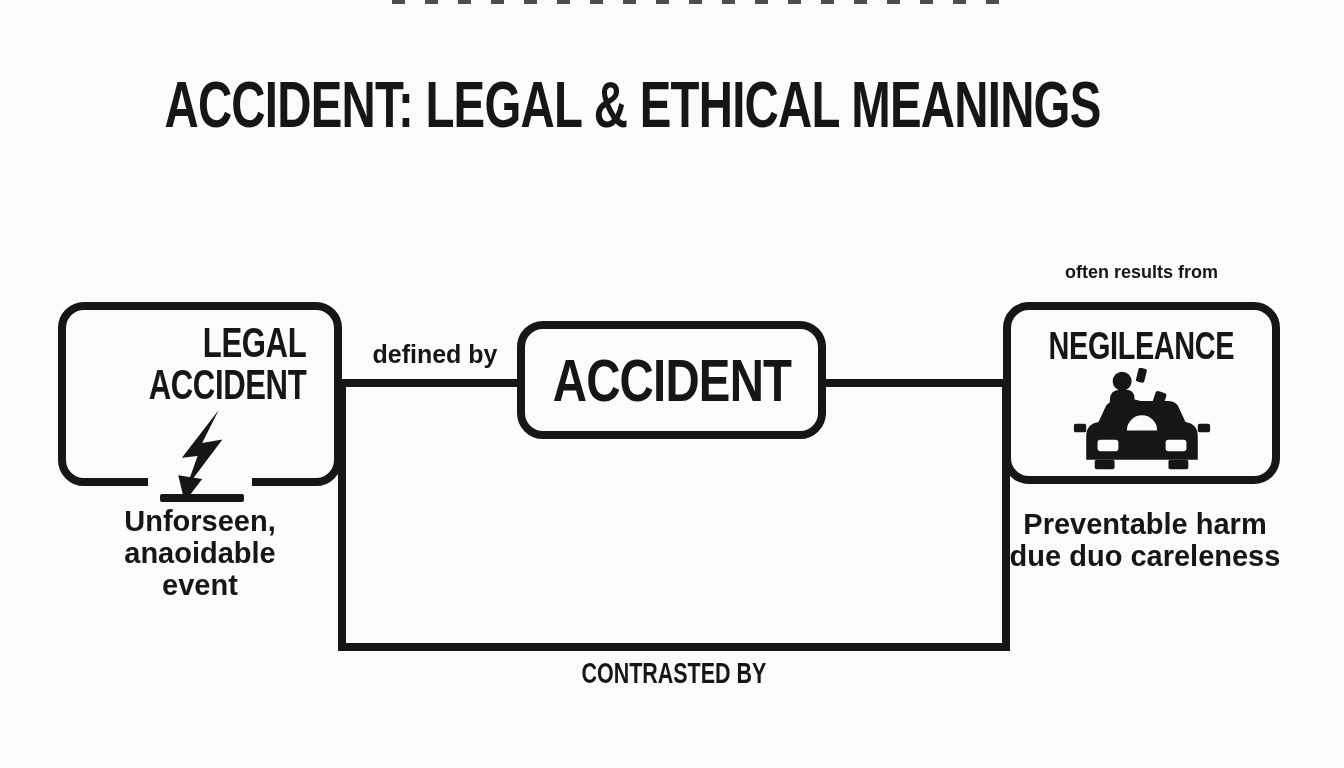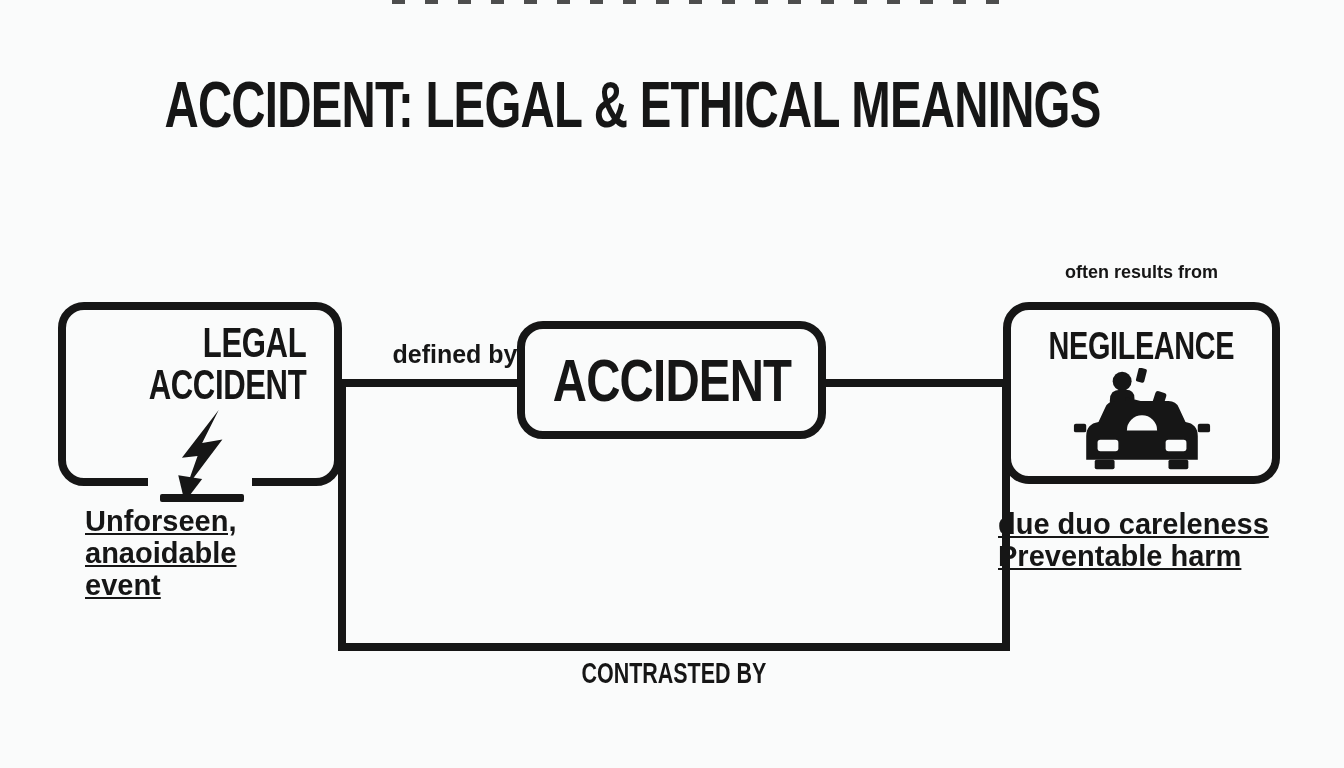--- a/index.html
+++ b/index.html
@@ -66,29 +66,29 @@
     border-right:8px solid var(--ink);
     border-bottom:8px solid var(--ink);
     z-index:1;
   }
 
   .edge-label{
     position:absolute;
     font-weight:bold;font-size:25px;
     text-align:center;
   }
-  .defined-by{left:372px;top:340px;width:166px;}
+  .defined-by{left:352px;top:340px;width:166px;}
   .often-results{left:1003px;top:262px;width:277px;font-size:18px;}
   .contrasted-by{left:338px;top:657px;width:672px;}
   .contrasted-by .cond{font-size:29px;letter-spacing:0;}
 
   .caption{
     position:absolute;
     font-weight:bold;font-size:29px;line-height:32px;
-    text-decoration:underline;
+    text-align:center;
   }
   .caption-left{left:85px;top:505px;width:230px;}
   .caption-right{left:998px;top:508px;width:294px;}
 
   
   .bolt-gap-mask{
     position:absolute;left:148px;top:471px;width:104px;height:22px;
     background:var(--bg);z-index:3;
   }
   .bolt-icon{
@@ -169,17 +169,17 @@
         <rect x="134" y="59" width="13" height="9" rx="2"></rect>
       </g>
 
       <rect x="28" y="76" width="22" height="12" rx="3" fill="var(--bg)"></rect>
       <rect x="100" y="76" width="22" height="12" rx="3" fill="var(--bg)"></rect>
       <path d="M59 66 a16 16 0 0 1 32 0 Z" fill="var(--bg)"></path>
     </svg>
   </div>
 
   <div class="caption caption-right">
+    <div>Preventable harm</div>
     <div>due duo careleness</div>
-    <div>Preventable harm</div>
   </div>
 
 </div>
 
 </body></html>

